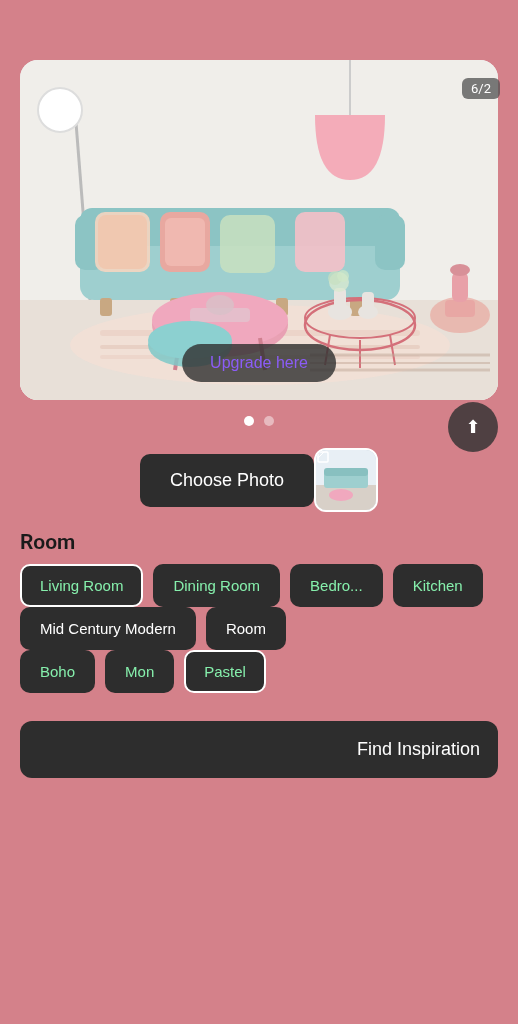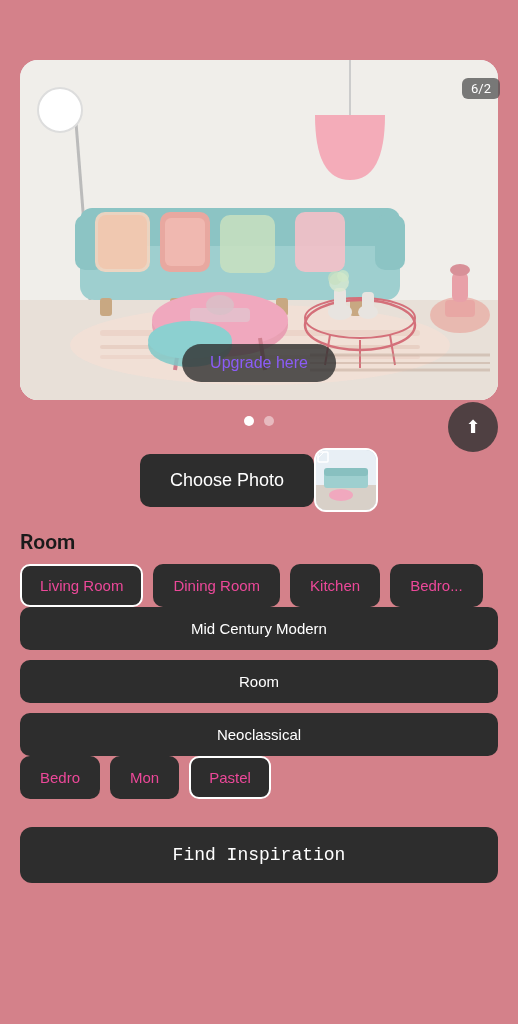--- a/index.html
+++ b/index.html
@@ -128,40 +128,39 @@
       gap: 10px;
       padding: 0 20px;
       overflow-x: auto;
       scrollbar-width: none;
     }
     .chips-row::-webkit-scrollbar { display: none; }
 
     .chip {
       flex: 0 0 auto;
       background: #2d2d2d;
-      color: #ec4899;
+      color: #86efac;
       border: 2px solid transparent;
       border-radius: 10px;
       padding: 11px 18px;
       font-size: 15px;
       cursor: pointer;
       white-space: nowrap;
     }
     .chip.selected {
       background: #2d2d2d;
       border: 2px solid #fff;
     }
 
     .style-row {
       display: flex;
       gap: 10px;
       padding: 0 20px;
       overflow-x: auto;
       scrollbar-width: none;
-      flex-direction: column;
     }
     .style-row::-webkit-scrollbar { display: none; }
 
     .style-chip {
       flex: 0 0 auto;
       background: #2d2d2d;
       color: #fff;
       border: 2px solid transparent;
       border-radius: 10px;
       padding: 11px 18px;
@@ -174,22 +173,21 @@
       display: block;
       width: calc(100% - 40px);
       margin: 28px 20px 20px 20px;
       background: #2d2d2d;
       color: #fff;
       border: none;
       border-radius: 12px;
       padding: 18px;
       font-size: 18px;
       cursor: pointer;
-      text-align: center;
-      font-family: Liberation Mono, monospace;
+      text-align: right;
     }
 
     
   </style>
 </head>
 <body>
 
 <div style="position:relative; width:518px; min-height:1024px; background:#d4818a;">
 
   <div class="page-counter">6/2</div>
@@ -303,31 +301,30 @@
         <line x1="2" y1="8" x2="6" y2="4" stroke="white" stroke-width="1"></line>
         <line x1="8" y1="2" x2="4" y2="6" stroke="white" stroke-width="1"></line>
       </svg>
     </div>
   </div>
 
   <div class="section-label">Room</div>
   <div class="chips-row">
     <button class="chip selected">Living Room</button>
     <button class="chip">Dining Room</button>
+    <button class="chip">Bedro...</button>
     <button class="chip">Kitchen</button>
-    <button class="chip">Bedro...</button>
   </div>
 
   <div class="style-row">
     <button class="style-chip">Mid Century Modern</button>
     <button class="style-chip">Room</button>
-    <button class="style-chip">Neoclassical</button>
   </div>
 
   <div class="chips-row">
-    <button class="chip">Bedro</button>
+    <button class="chip">Boho</button>
     <button class="chip">Mon</button>
     <button class="chip selected">Pastel</button>
   </div>
 
   <button class="find-btn">Find Inspiration</button>
 
 </div>
 
 </body></html>

